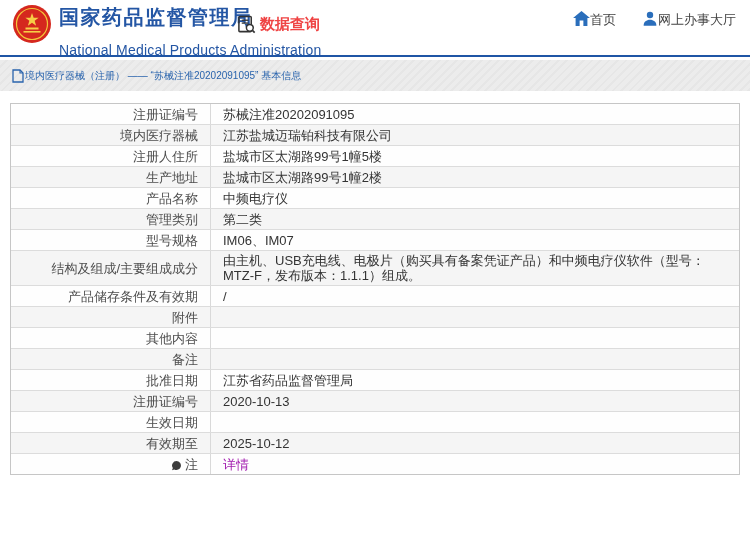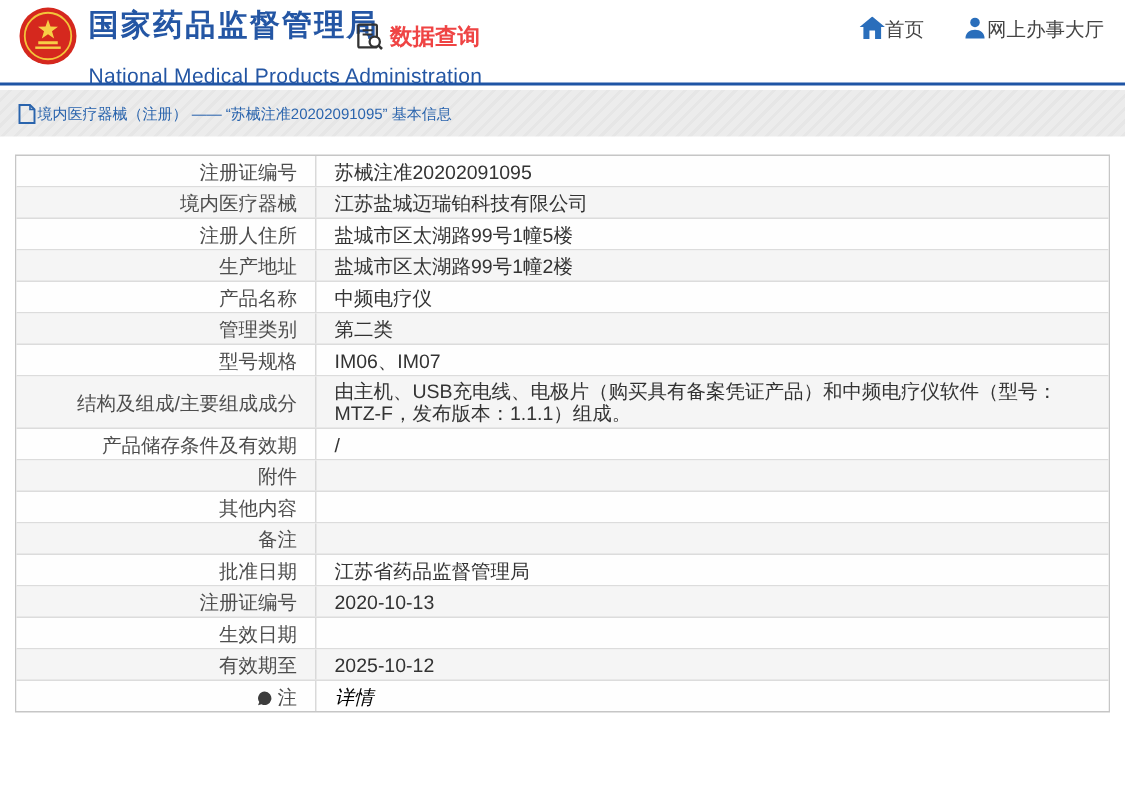--- a/index.html
+++ b/index.html
@@ -39,21 +39,21 @@
     flex:0 0 200px;box-sizing:border-box;border-right:1px solid #d9d9d9;
     display:flex;align-items:center;justify-content:flex-end;
     padding:2px 12px 2px 4px;font-size:13px;line-height:15px;color:#4d4d4d;
     text-align:right;
   }
   .cv{
     flex:1;box-sizing:border-box;display:flex;align-items:center;
     padding:2px 10px 2px 12px;font-size:13px;line-height:15px;color:#333;
   }
   .note-ico{display:inline-flex;margin-right:3px;position:relative;top:1px;}
-  a.link{color:#000000;text-decoration:none;cursor:pointer;font-style:italic;}
+  a.link{color:#a21caf;text-decoration:none;cursor:pointer;}
   svg{display:block;}
 </style>
 </head>
 <body>
 
 <div class="header">
   <span class="emblem">
     <svg width="40" height="40" viewBox="0 0 40 40">
       <circle cx="20" cy="20" r="19" fill="#d5281e"></circle>
       <circle cx="20" cy="20" r="15.5" fill="none" stroke="#f3c53a" stroke-width="1.2"></circle>

